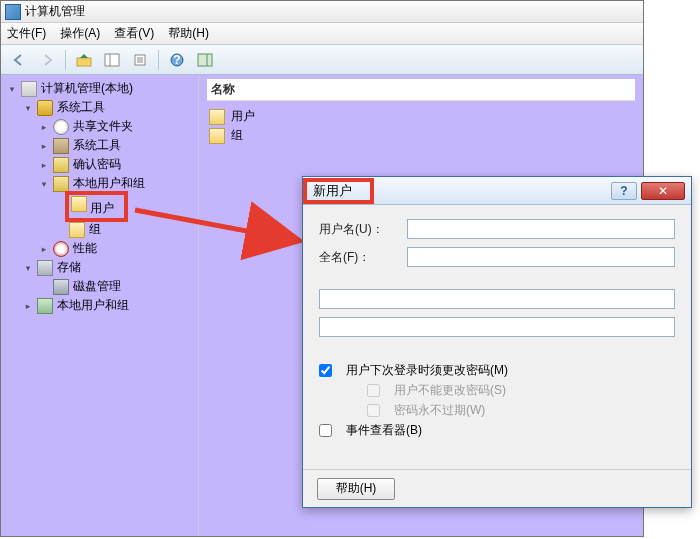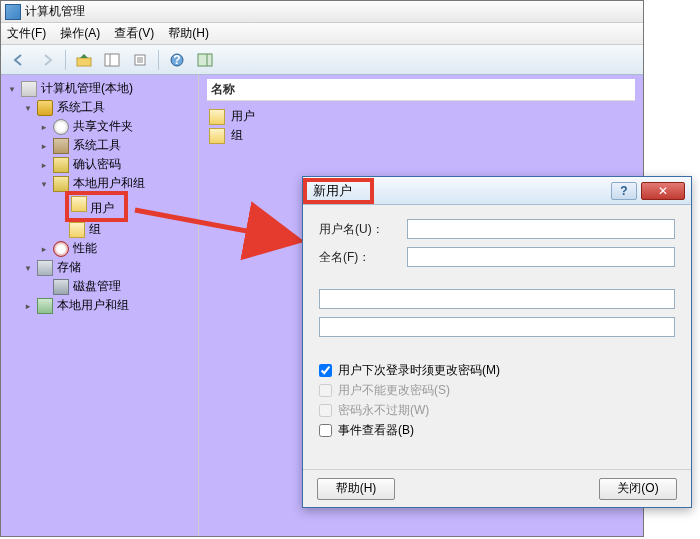--- a/index.html
+++ b/index.html
@@ -48,23 +48,23 @@
 .dtitlebar { height: 28px; background: linear-gradient(to bottom,#f7fafe,#d7e6f5); display:flex; align-items:center; padding:0 6px; border-bottom:1px solid #a9bcd0; }
 .dtitle { flex:1; font-size:13px; }
 .dbtns { display:flex; gap:4px; }
 .dhelp { width:26px; height:18px; background:linear-gradient(#eaf2fb,#c9dcef); border:1px solid #8aa9c7; border-radius:2px; display:flex; align-items:center; justify-content:center; color:#2a5d8f; font-weight:bold; }
 .dclose { width:44px; height:18px; background:linear-gradient(#e27a74,#c13b32); border:1px solid #8f231c; border-radius:2px; display:flex; align-items:center; justify-content:center; color:#fff; }
 .dbody { flex:1; padding: 14px 16px 8px 16px; }
 .frow { display:flex; align-items:center; margin-bottom:8px; }
 .flabel { width: 88px; color:#222; }
 .finput { flex:1; height:20px; border:1px solid #9aaec2; background:#fff; padding:0 4px; }
 .gap { height: 14px; }
-.chk { display:flex; align-items:center; gap:6px; margin:3px 0; }
+.chk { display:flex; align-items:center; gap:14px; margin:3px 0; }
 .chk input { width:13px; height:13px; }
-.chk.disabled { color:#9a9a9a; }
+.chk.disabled { color:#9a9a9a;margin-left:48px; }
 .dfooter { height:38px; border-top:1px solid #d0d0d0; display:flex; align-items:center; padding:0 14px; gap:8px; background:#f0f0f0; }
 .dfooter .spacer { flex:1; }
 .btn { min-width:78px; height:22px; border:1px solid #8a8a8a; background:linear-gradient(#fdfdfd,#e6e6e6); border-radius:2px; display:flex; align-items:center; justify-content:center; padding: 0 10px; }
 
 .hl-red-title { border:4px solid #e53b2f; padding: 0 18px 0 6px; margin:-2px 0 -2px -6px; height:26px; display:flex; align-items:center; }
 </style>
 </head>
 <body>
 
 <div class="window">
@@ -294,17 +294,14 @@
     <label class="chk">
         <input type="checkbox" style="">
         <span>事件查看器(B)</span>
       </label>
   </div>
   <div class="dfooter">
     <div class="btn">
         <span>帮助(H)</span>
       </div>
     <div class="spacer"></div>
-    <div class="btn">
-        <span>关闭(O)</span>
-      </div>
   </div>
 </div>
 
 </body></html>

